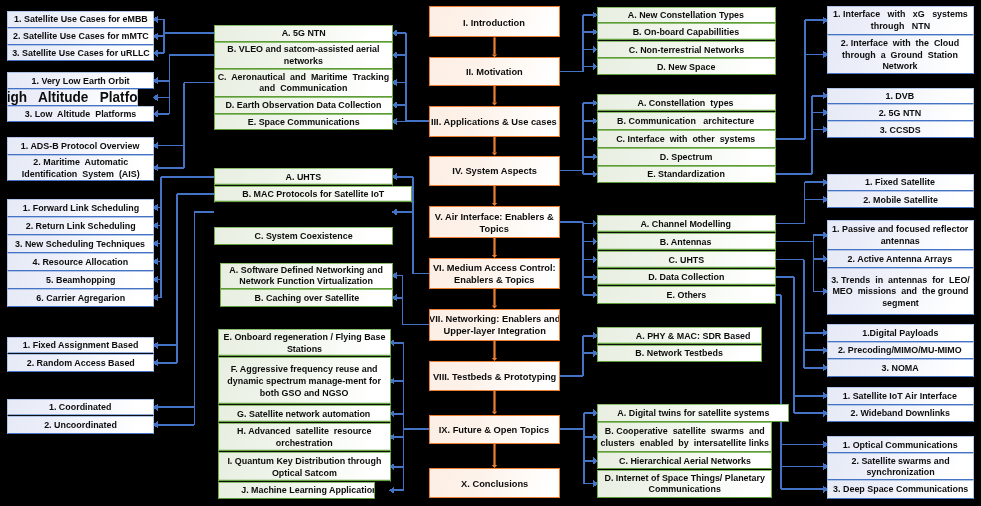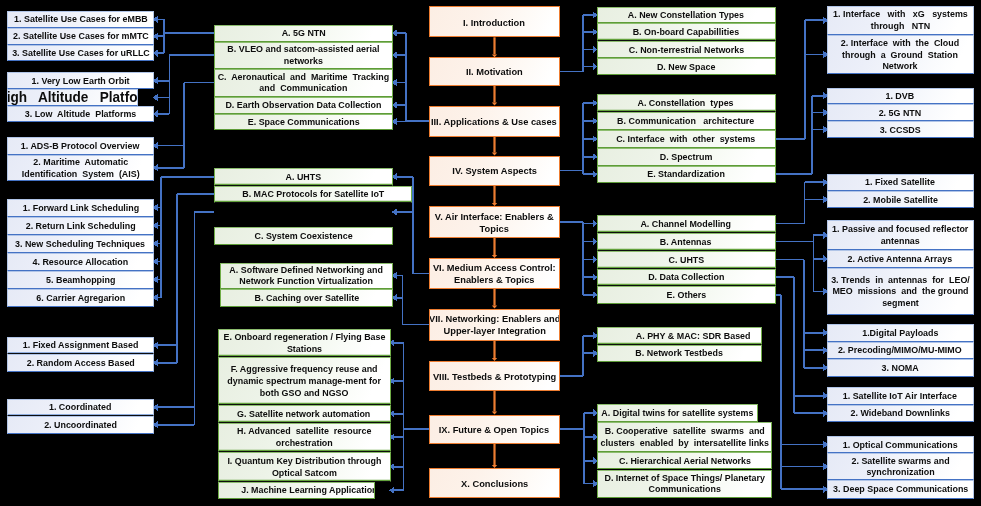--- a/index.html
+++ b/index.html
@@ -393,21 +393,21 @@
       </div>
       <div class="cell green" style="left: 596.5px; top: 286px; width: 179px; height: 17.5px; font-size: 9.2px;">
         <span class="t">E. Others</span>
       </div>
       <div class="cell green sep-dark" style="left: 597px; top: 327px; width: 165px; height: 17.5px; font-size: 9.2px; padding-left: 28px;">
         <span class="t">A. PHY &amp; MAC: SDR Based</span>
       </div>
       <div class="cell green" style="left: 597px; top: 344.5px; width: 165px; height: 17.5px; font-size: 9.2px;">
         <span class="t">B. Network Testbeds</span>
       </div>
-      <div class="cell green" style="left: 597px; top: 404px; width: 161px; height: 17.8px; font-size: 9.2px;">
+      <div class="cell green" style="left: 597px; top: 404px; width: 192px; height: 17.8px; font-size: 9.2px;">
         <span class="t">A. Digital twins for satellite systems</span>
       </div>
       <div class="cell green" style="left: 597px; top: 421.8px; width: 175px; height: 30.4px; font-size: 9.2px;">
         <span class="t">B. Cooperative  satellite  swarms  and
 clusters  enabled  by  intersatellite links</span>
       </div>
       <div class="cell green" style="left: 597px; top: 452.2px; width: 175px; height: 17.3px; font-size: 9.2px;">
         <span class="t">C. Hierarchical Aerial Networks</span>
       </div>
       <div class="cell green" style="left: 597px; top: 469.5px; width: 175px; height: 28.2px; font-size: 9.2px;">

